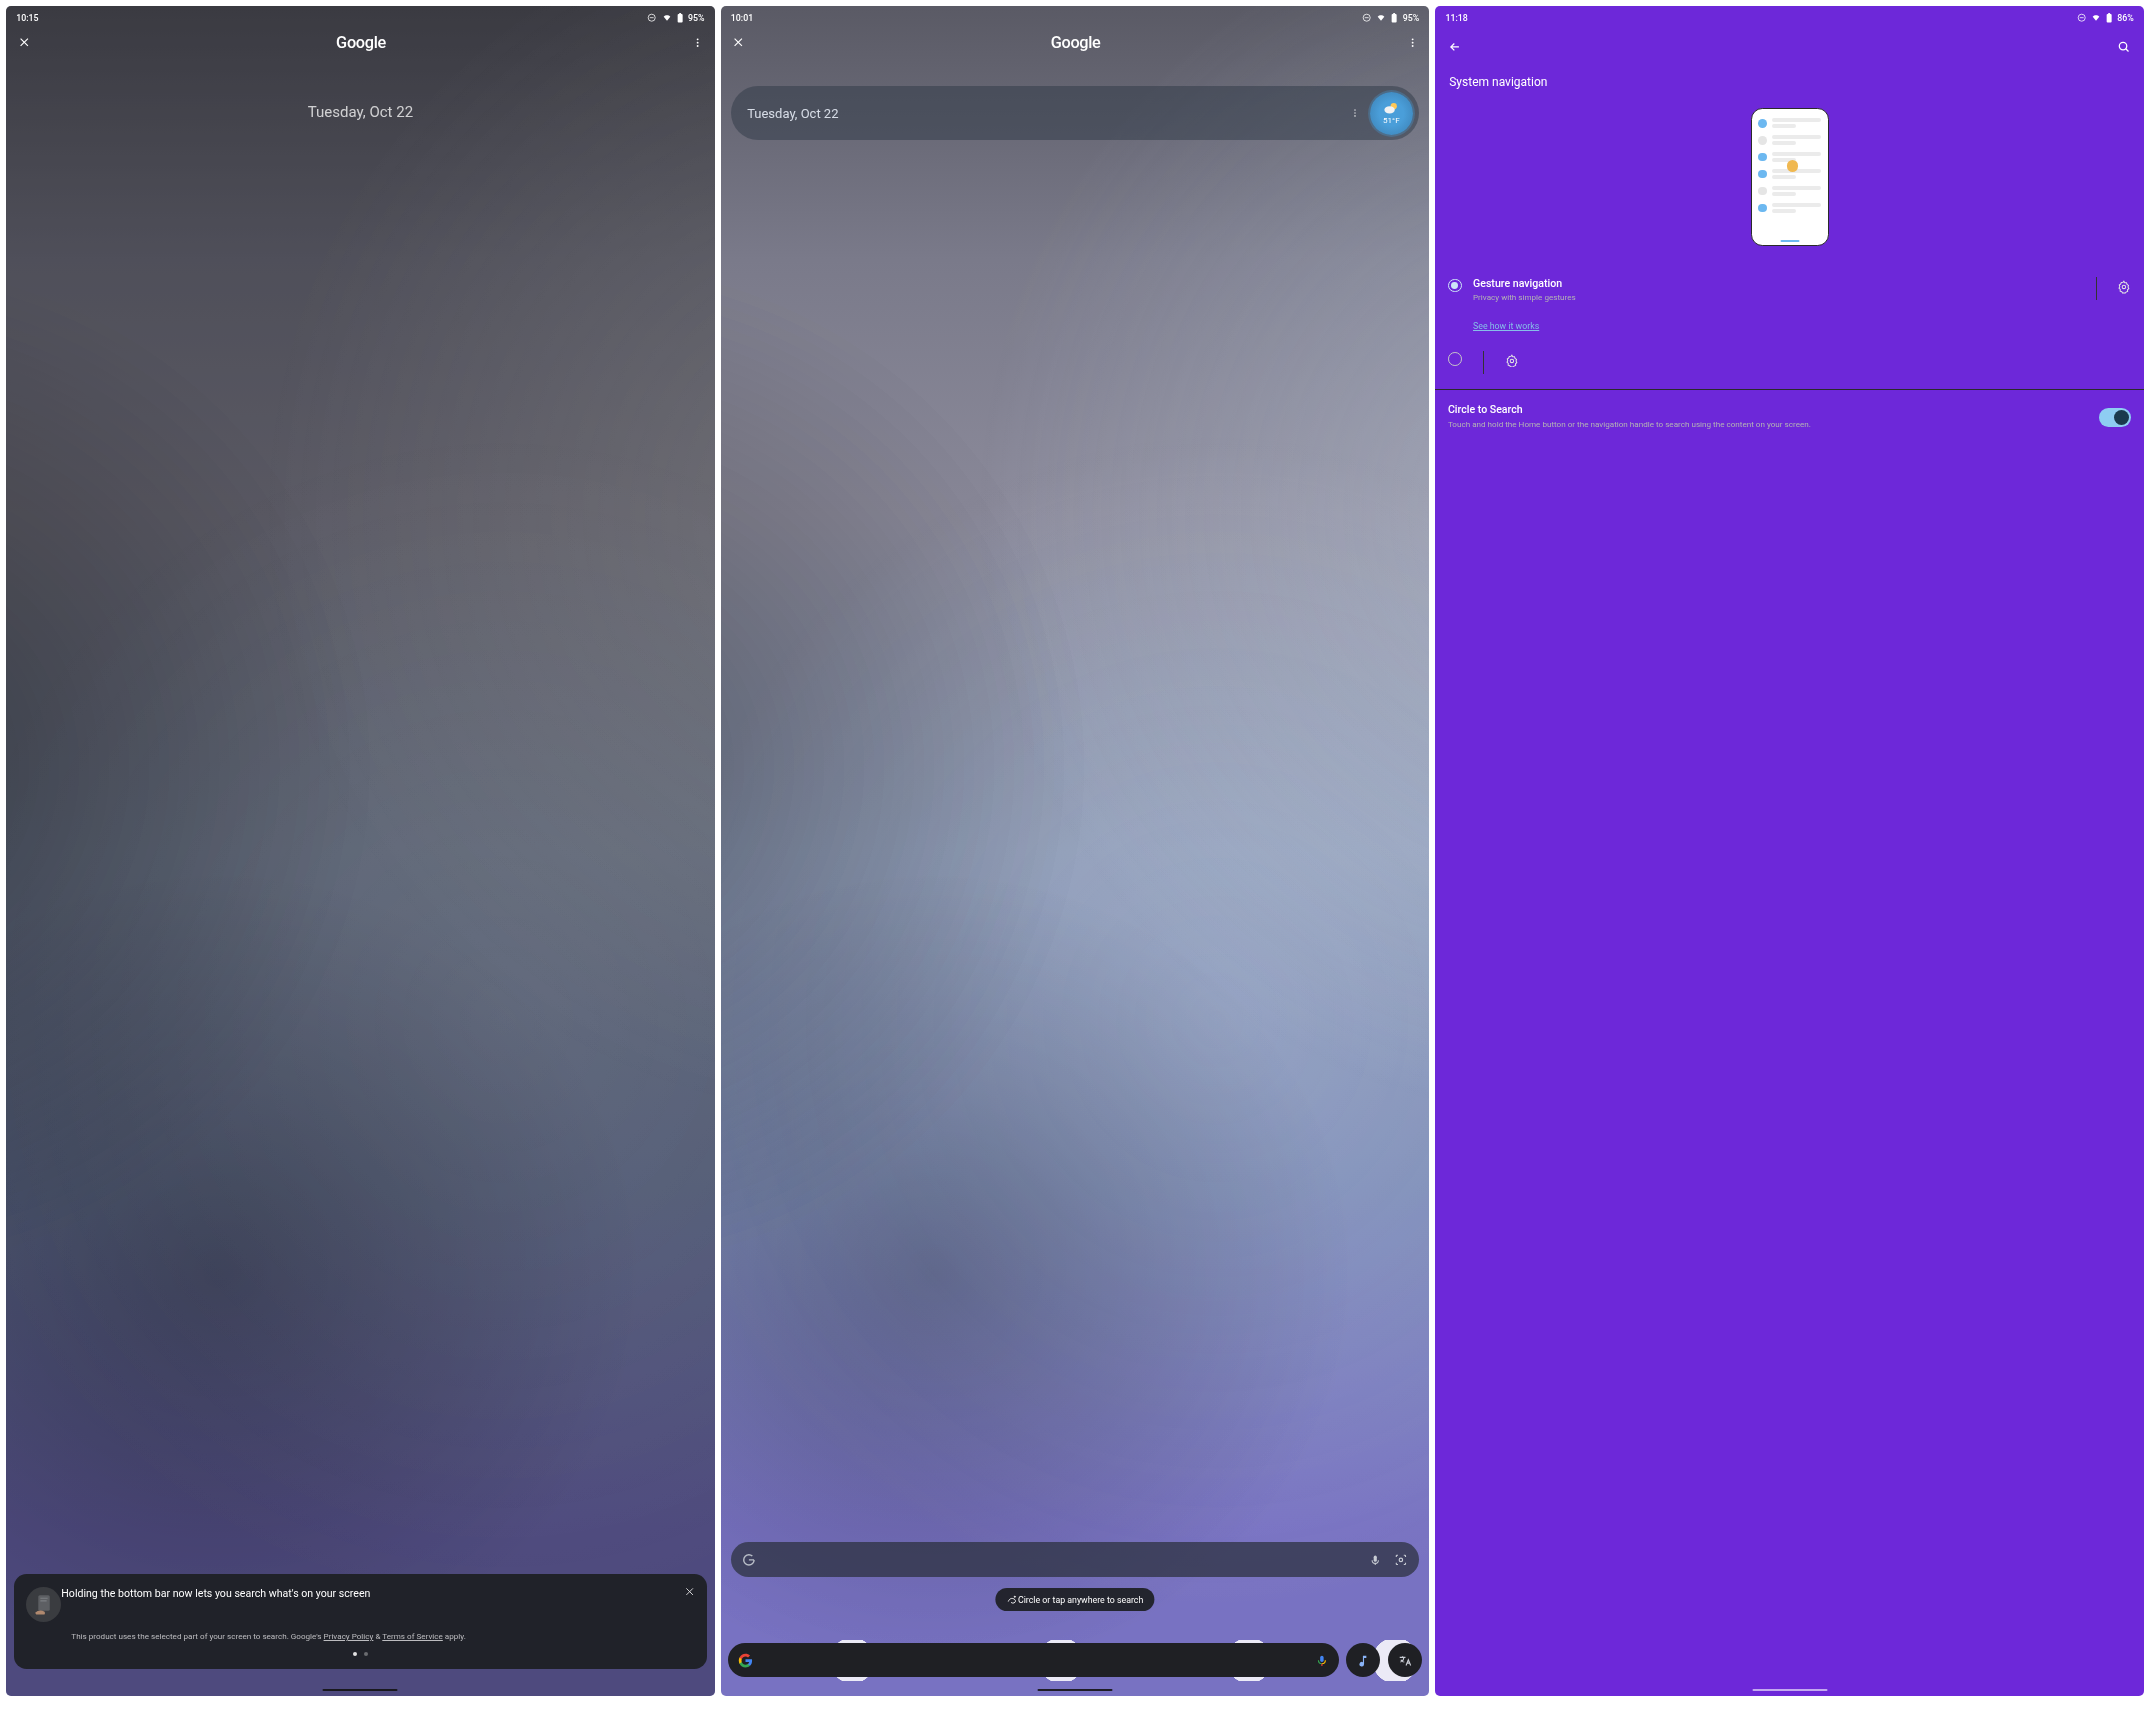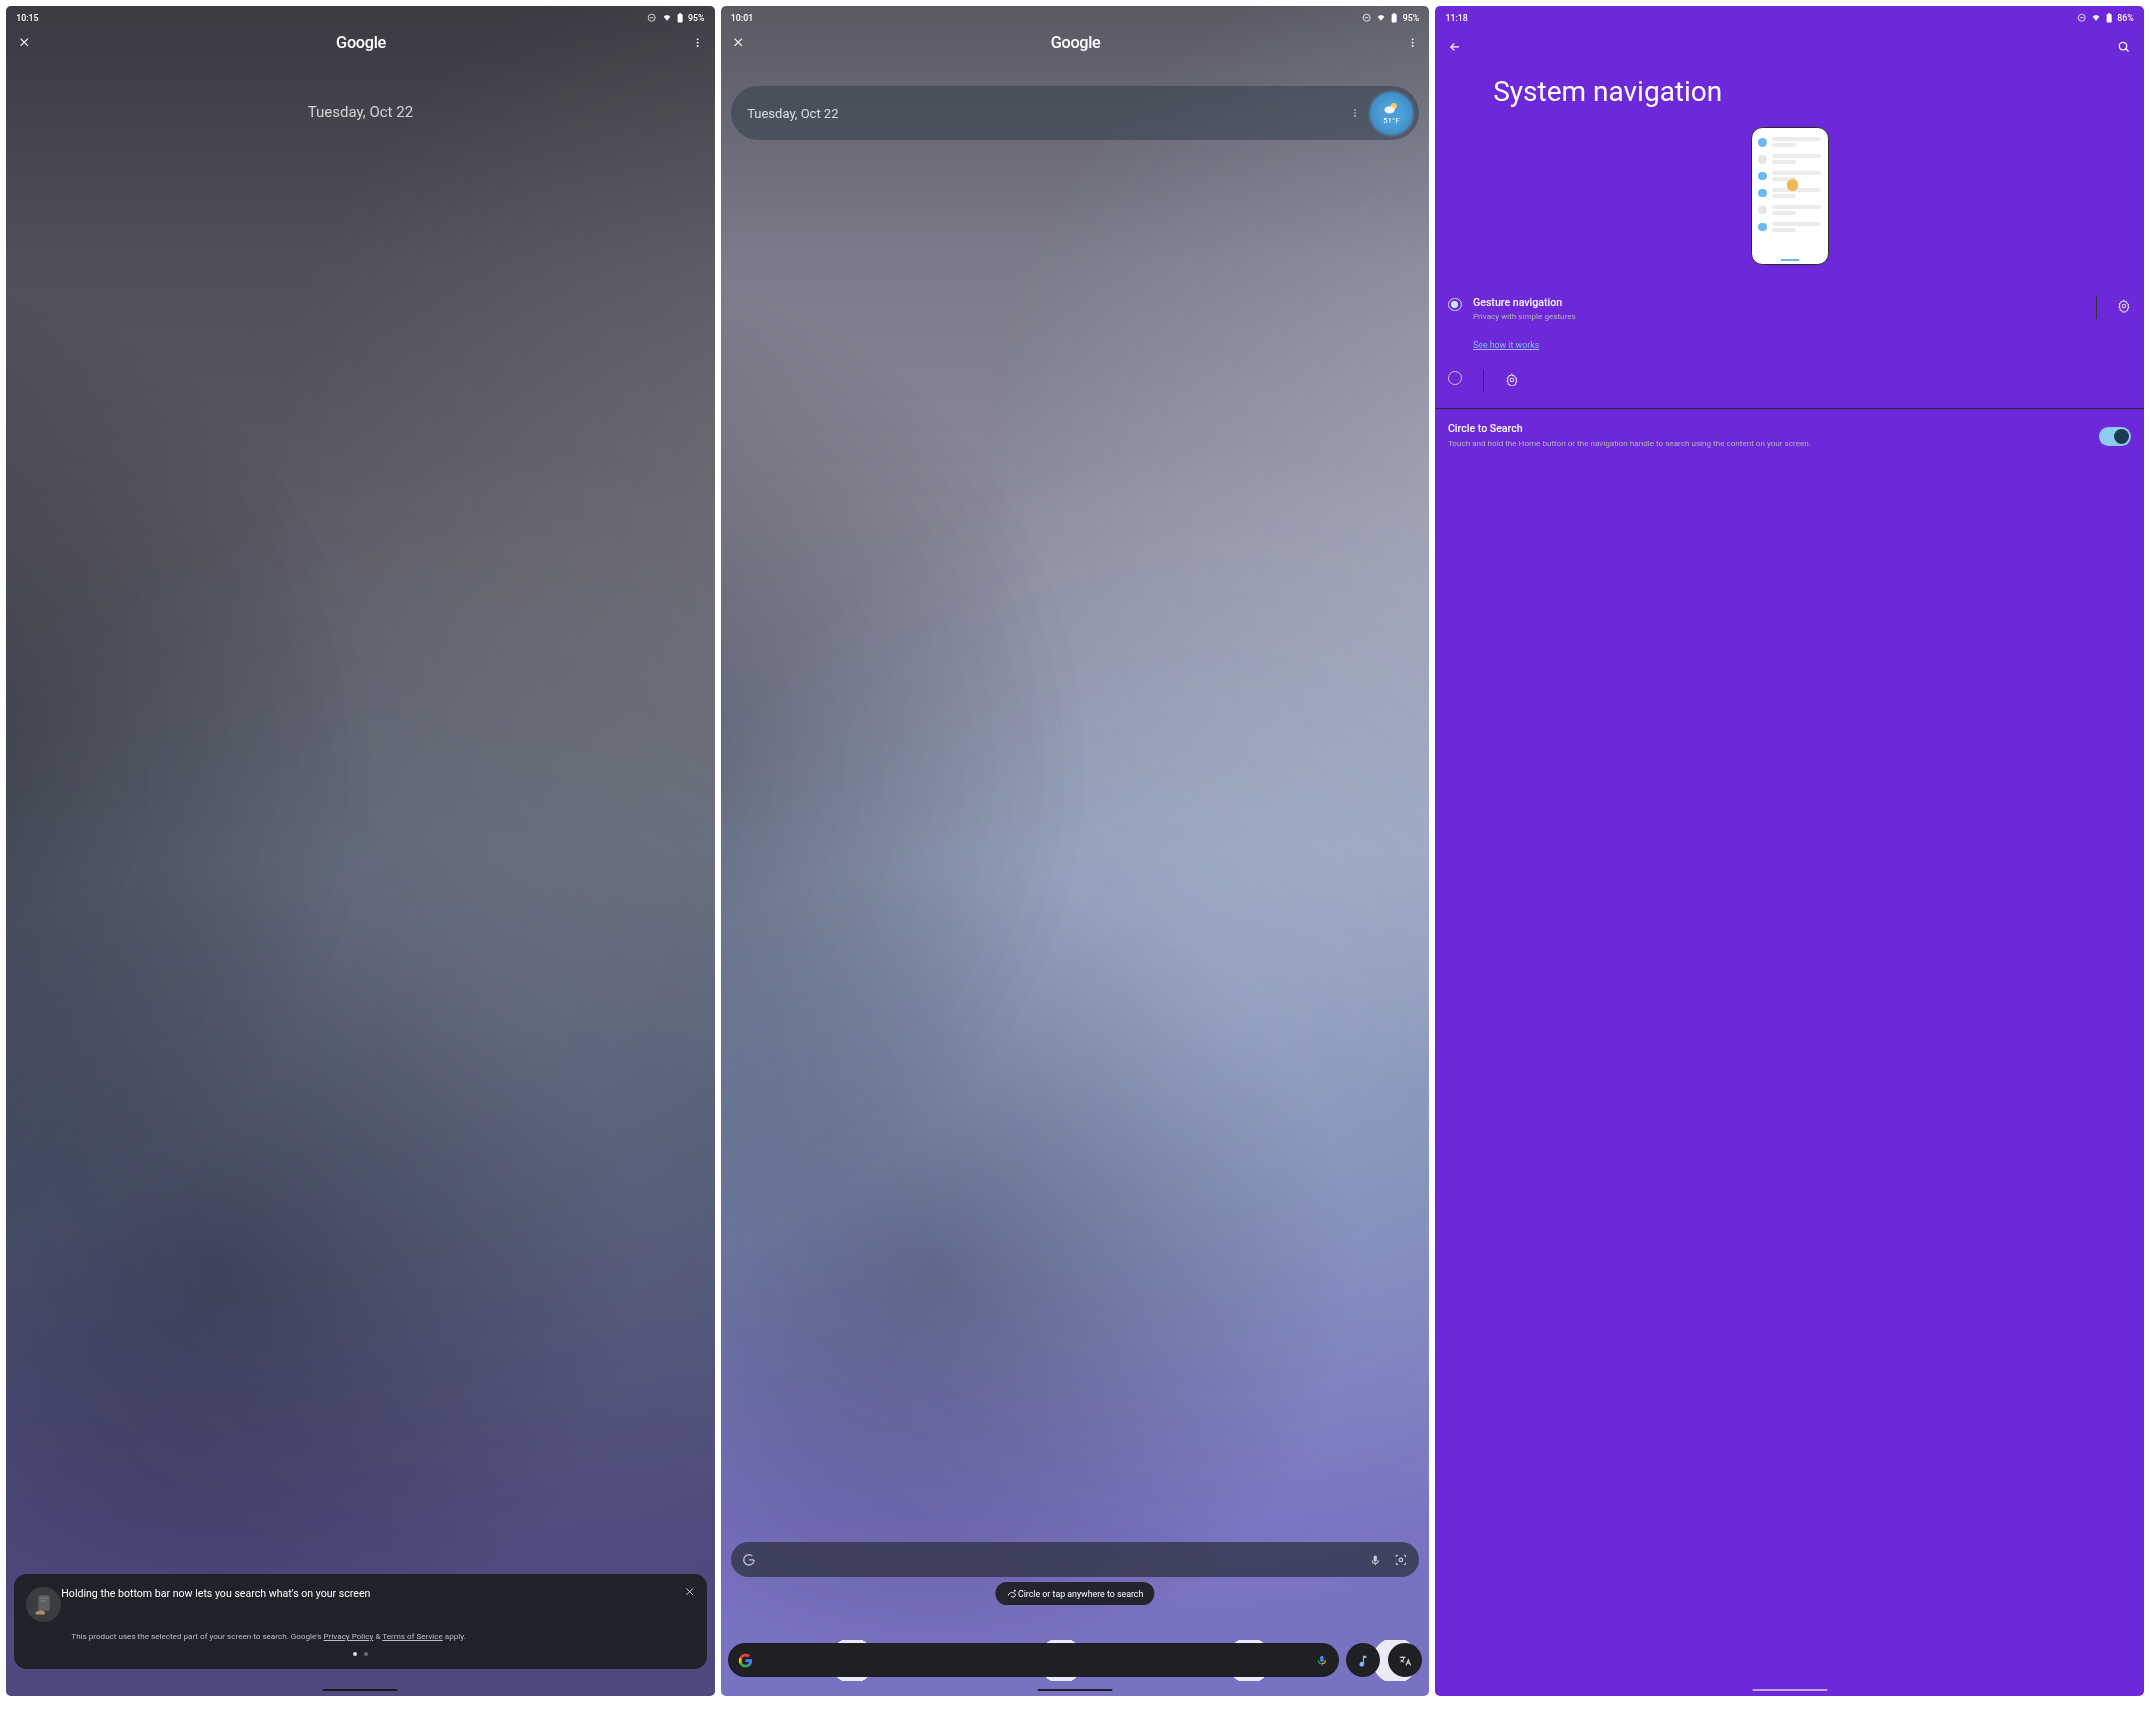--- a/index.html
+++ b/index.html
@@ -98,21 +98,21 @@
   .search-pill {
     position:absolute; left:10px; right:10px; bottom:119px;
     background: rgba(40,45,55,0.7);
     border-radius: 25px; height:35px;
     display:flex; align-items:center; padding:0 11.3px; gap:6.3px;
     z-index:3;
   }
   .search-pill .grow { flex:1; }
   
   .circle-prompt {
-    position:absolute; left:50%; transform:translateX(-50%); bottom:91px;
+    position:absolute; left:50%; transform:translateX(-50%); bottom:85px;
     background: rgba(28,30,34,0.92); border-radius:19px;
     padding: 6.3px 11.3px; font-size:8.8px;
     display:flex; align-items:center; z-index:3; white-space:nowrap;
   }
   
   .action-row {
     position:absolute; left:7.5px; right:7.5px; bottom:19px;
     display:flex; align-items:center; gap:7.5px; z-index:3;
   }
   .action-row::before {
@@ -130,21 +130,21 @@
   }
   .big-pill .grow{flex:1;}
   .circ-btn { width:34px; height:34px; border-radius:50%; background:#1f2024;
     display:flex; align-items:center; justify-content:center; flex-shrink:0;}
 
   
   .p3 { background:#6d28d9; }
   .p3 .content { padding: 0; }
   .p3 .statusbar { color:#fff; }
   .p3-topbar { display:flex; align-items:center; justify-content:space-between; padding: 13.8px 12.5px 5px;}
-  .p3-title { font-size:28px; font-weight:400; padding: 16.3px 13.8px 19px; margin-left: 44px; }
+  .p3-title { font-size:12px; font-weight:400; padding: 16.3px 13.8px 19px; }
   .mock {
     margin: 0 auto 21px; width:78px; height:138px;
     background:#fff; border-radius:11.3px; border:1.9px solid #2a2a2a;
     padding:8.8px 6.3px; position:relative;
   }
   .mrow{display:flex;gap:5px;align-items:center;margin-bottom:6.9px;}
   .mcirc{width:8.8px;height:8.8px;border-radius:50%;}
   .mbar{height:3.8px;border-radius:1.9px;background:#ebebeb;flex:1;}
   .mbar.s{width:50%;}
   .mcirc.blue{background:#6cb8f0;}

